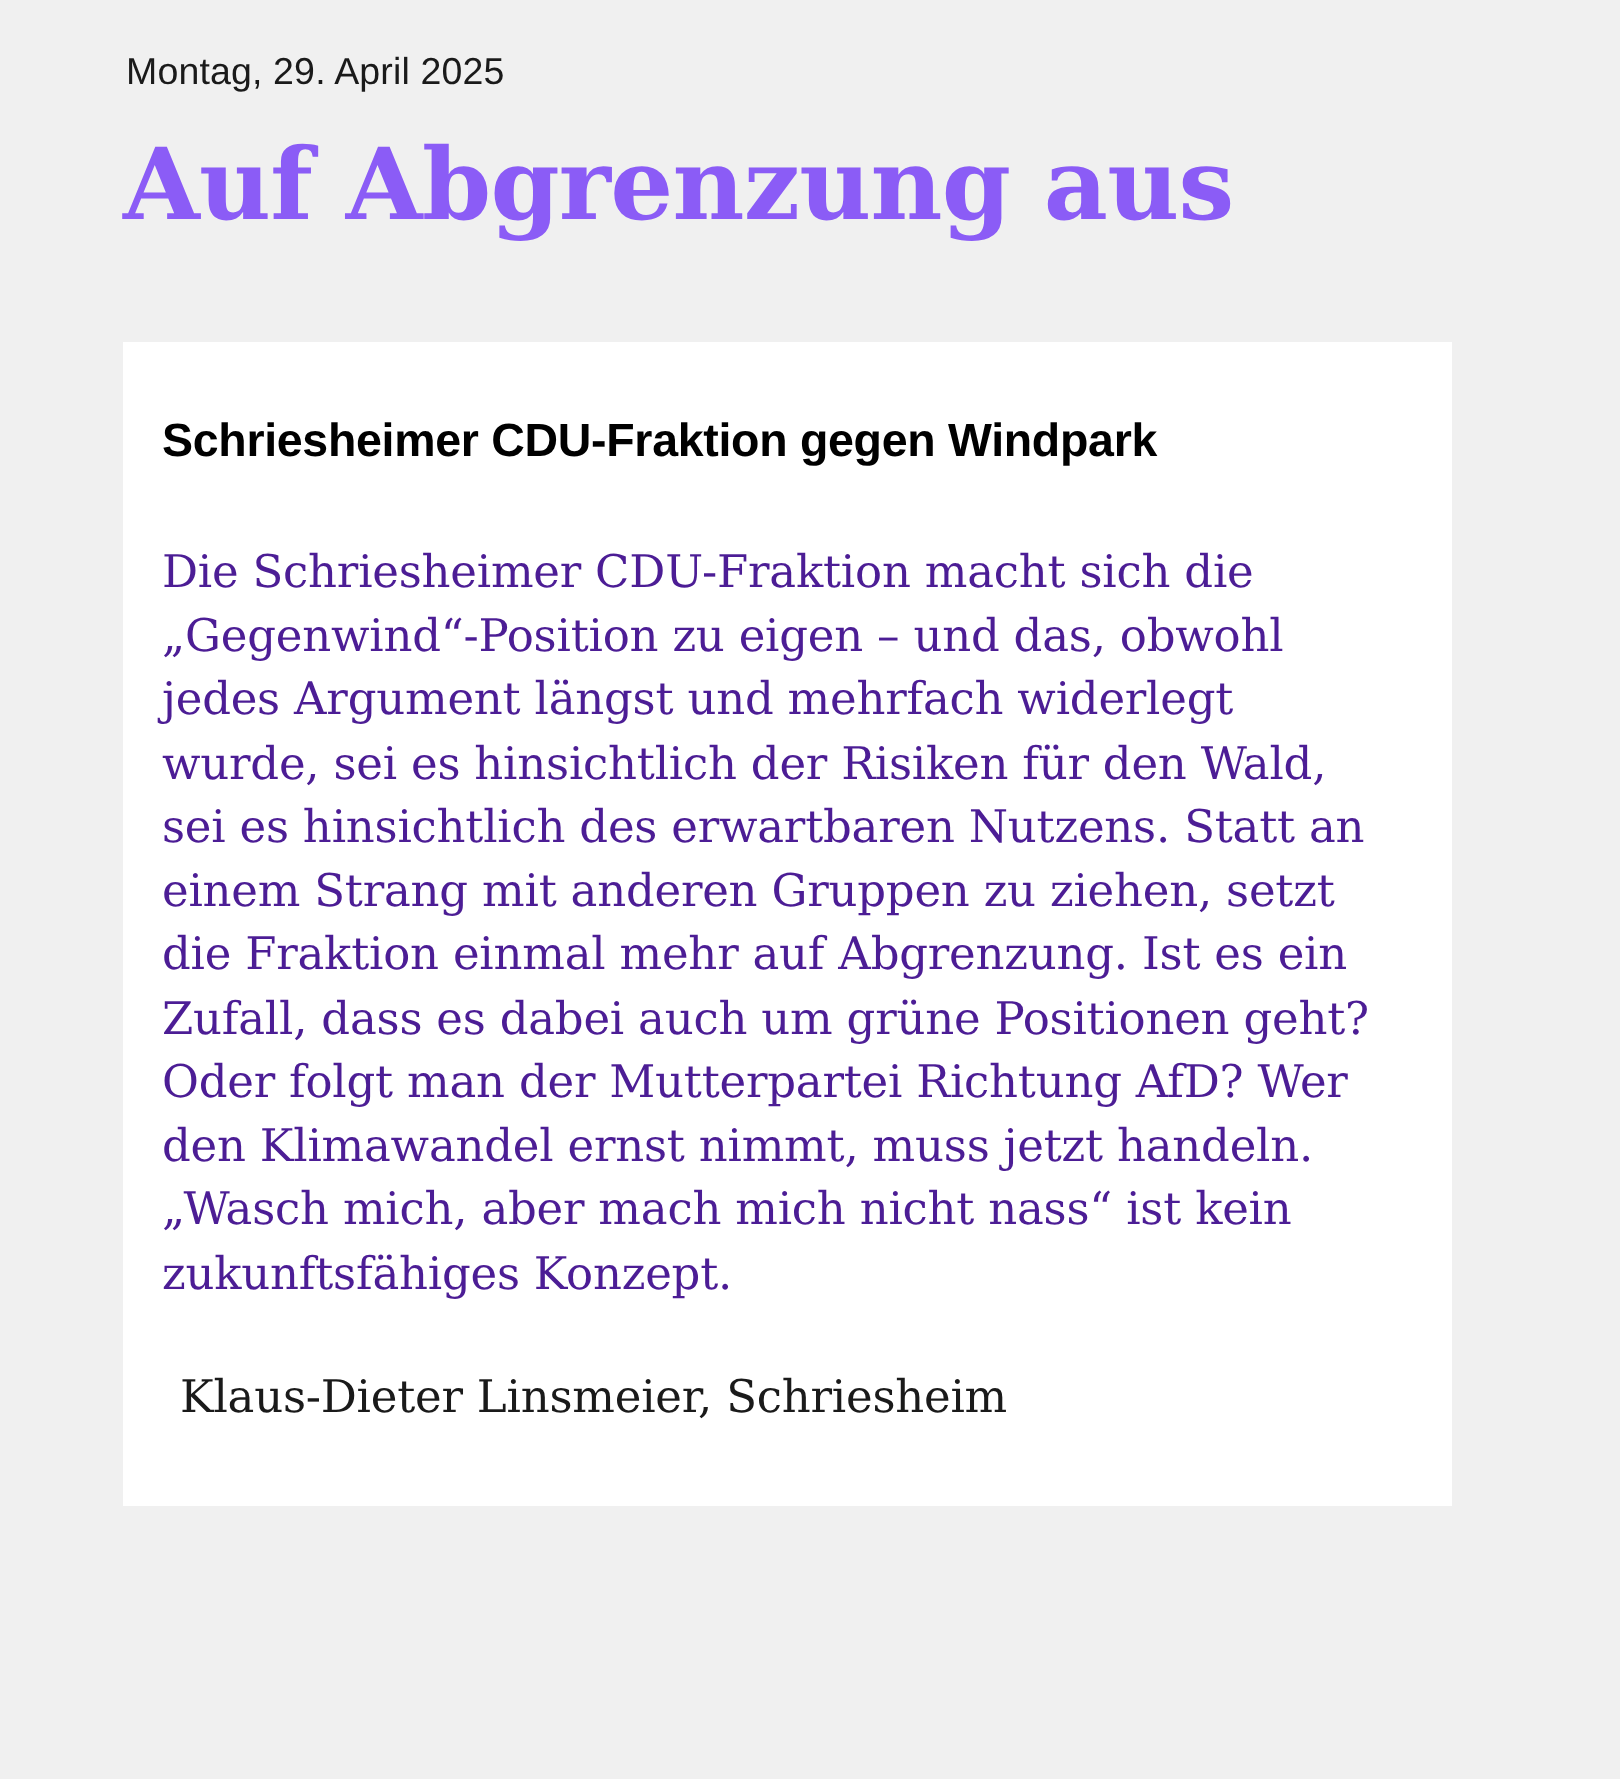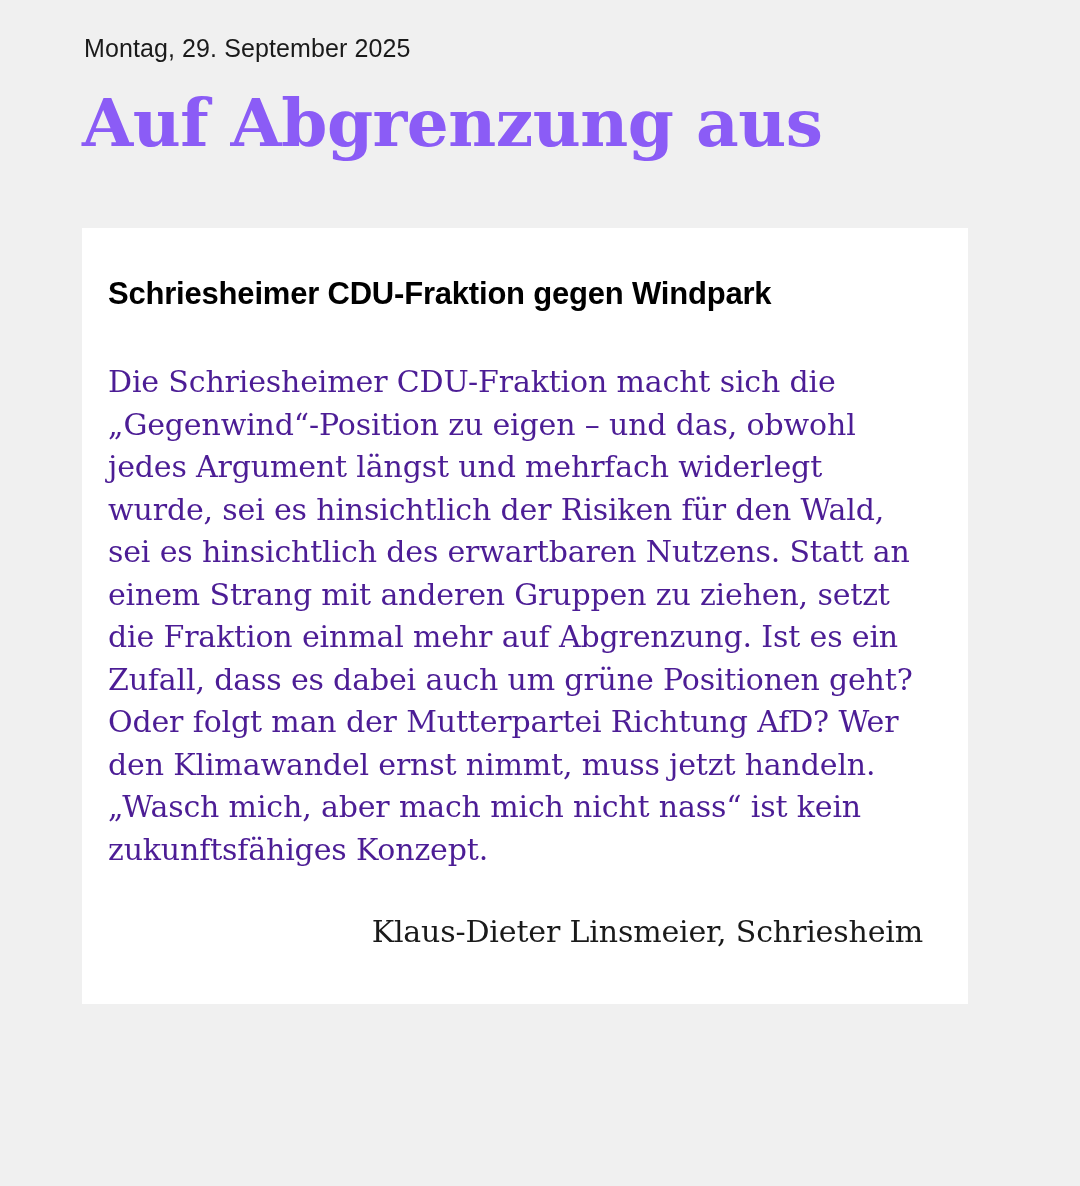--- a/index.html
+++ b/index.html
@@ -77,30 +77,29 @@
     max-width: 830px;
     letter-spacing: -0.15px;
   }
 
   .article-signature {
     font-family: "DejaVu Serif", serif;
     font-size: 30px;
     line-height: 42px;
     color: #1a1a1a;
     letter-spacing: -0.15px;
-    margin: 1px;
-    text-align: right;
+    margin: 12px;
   }
 </style>
 </head>
 <body>
 
 <div class="page">
 
-  <div class="date-line">Montag, 29. September 2025</div>
+  <div class="date-line">Montag, 29. April 2025</div>
 
   <h1 class="headline">Auf Abgrenzung aus</h1>
 
   <div class="article-card">
     <h2 class="article-subhead">Schriesheimer CDU-Fraktion gegen Windpark</h2>
 
     <p class="article-body">Die Schriesheimer CDU-Fraktion macht sich die „Gegenwind“-Position zu eigen – und das, obwohl jedes Argument längst und mehrfach widerlegt wurde, sei es hinsichtlich der Risiken für den Wald, sei es hinsichtlich des erwartbaren Nutzens. Statt an einem Strang mit anderen Gruppen zu ziehen, setzt die Fraktion einmal mehr auf Abgrenzung. Ist es ein Zufall, dass es dabei auch um grüne Positionen geht? Oder folgt man der Mutterpartei Richtung AfD? Wer den Klimawandel ernst nimmt, muss jetzt handeln. „Wasch mich, aber mach mich nicht nass“ ist kein zukunftsfähiges Konzept.</p>
 
     <p class="article-signature">Klaus-Dieter Linsmeier, Schriesheim</p>
   </div>

